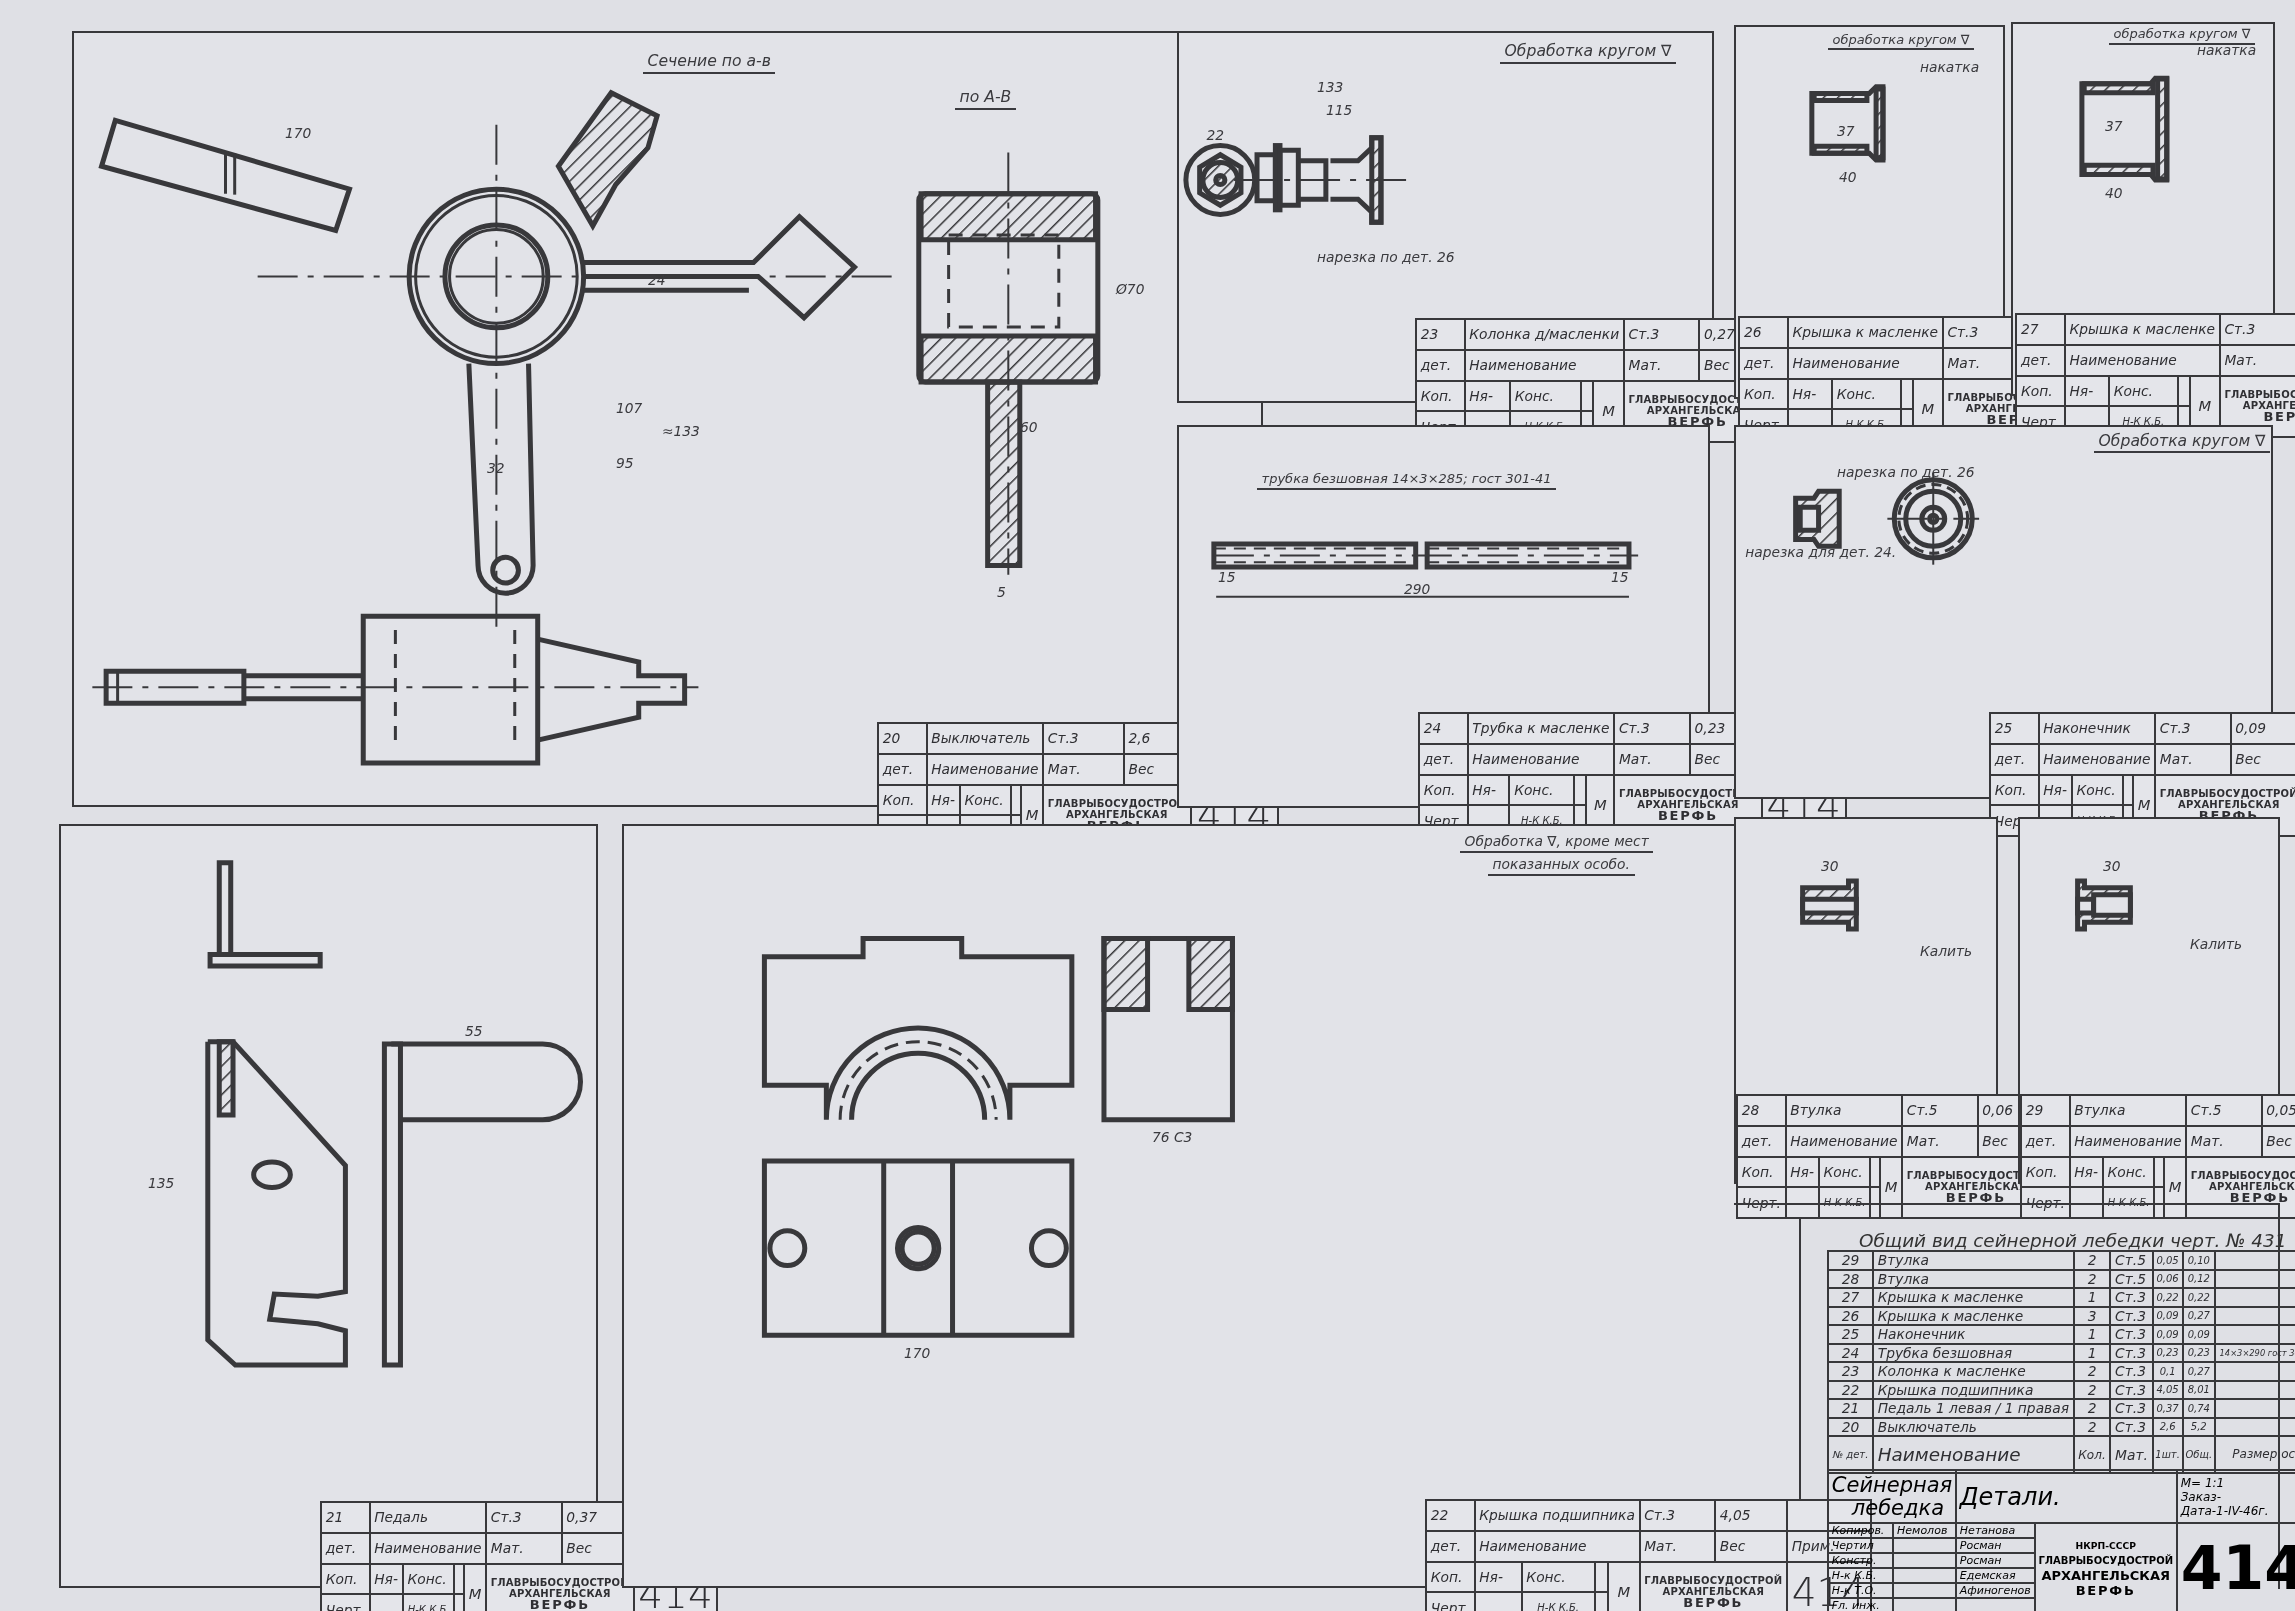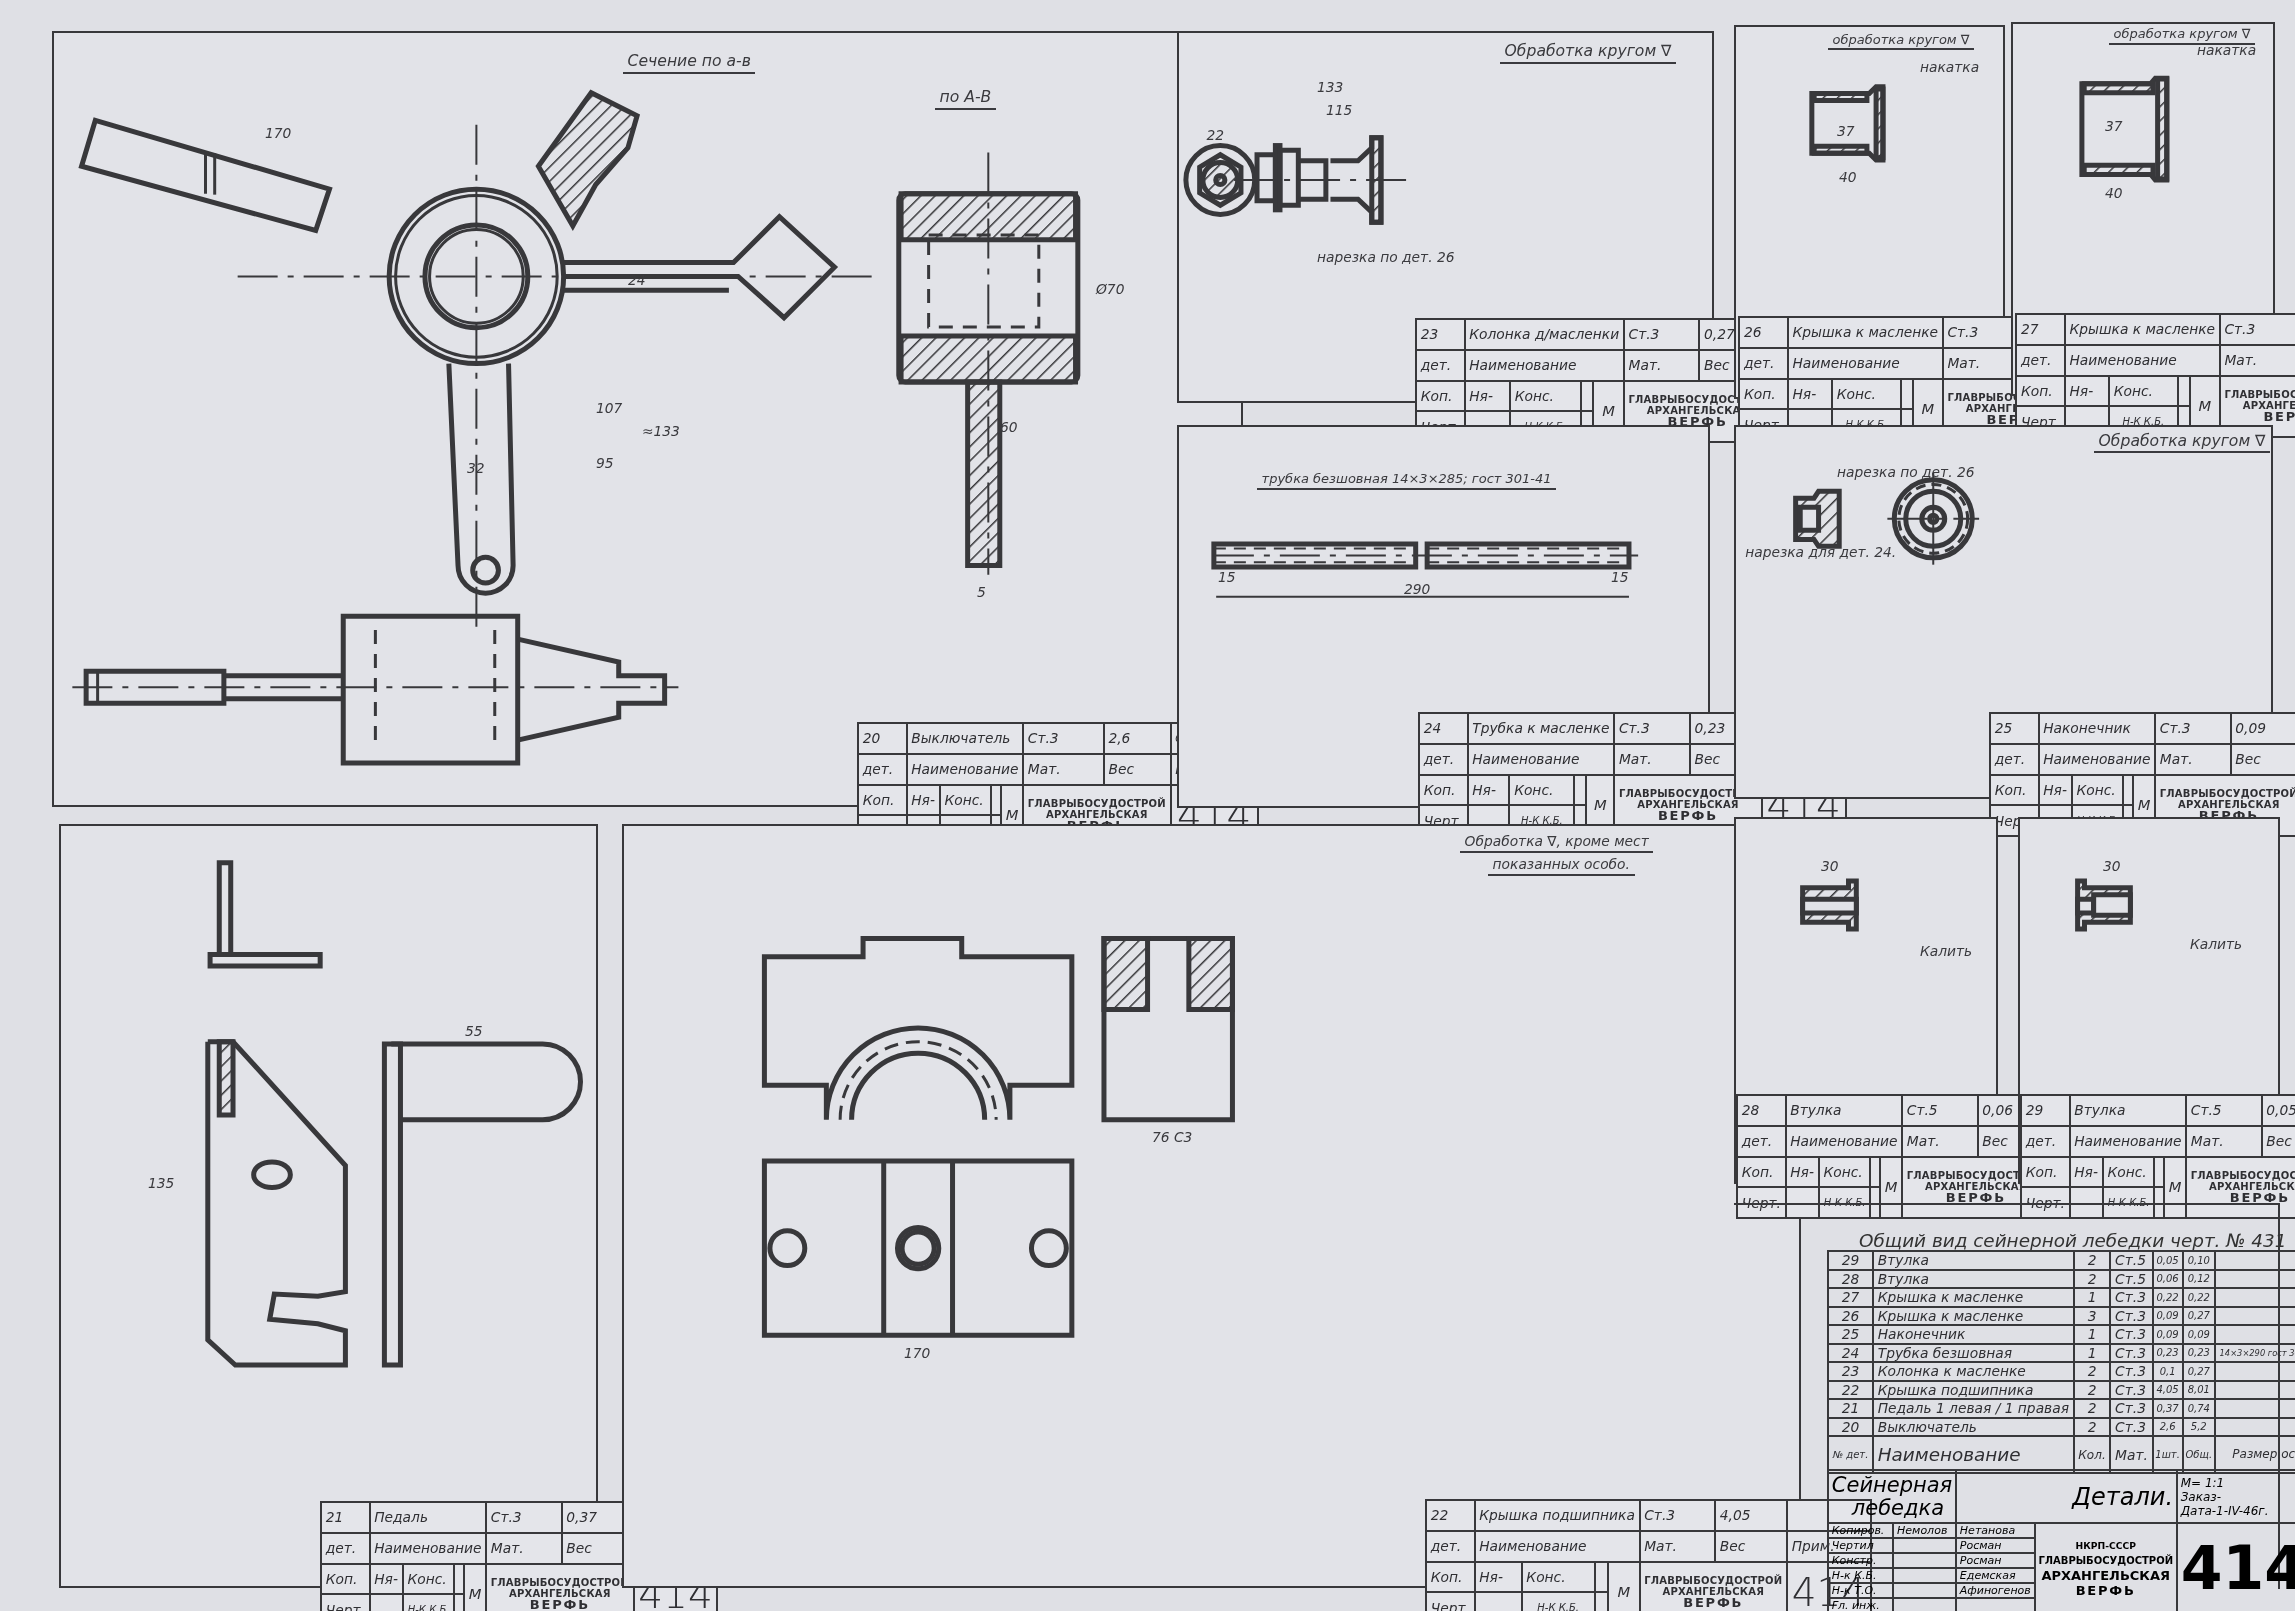--- a/index.html
+++ b/index.html
@@ -24,31 +24,31 @@
   .spec .n{width:23px;text-align:center;}
   .spec .nm{width:138px;}
   .spec .q{width:13.8px;text-align:center;}
   .spec .mt{width:32px;}
   .spec .w{width:12px;font-size:10px;text-align:center;padding:0 1.8px;}
   .spec .sz{width:55px;font-size:8.3px;line-height:8.3px;text-align:center;}
   .spec-title{position:absolute;left:1859px;top:1230px;font-style:italic;font-size:18.4px;color:#333;white-space:nowrap;}
   .main-tb{position:absolute;left:1827px;top:1469px;border-collapse:collapse;}
   .main-tb td{border:2.3px solid #38383b;font-family:"DejaVu Sans",sans-serif;font-style:italic;font-size:11px;padding:0 2.8px;height:11px;white-space:nowrap;color:#000000;}
   .main-tb .prod{font-size:21px;line-height:23px;height:51px;}
-  .main-tb .det{font-size:24px;text-align:right;}
+  .main-tb .det{font-size:24px;text-align:left;}
   .main-tb .meta{font-size:12px;}
   .main-tb .logo{text-align:center;font-style:normal;font-weight:bold;font-size:13px;line-height:14.7px;}
   .main-tb .num414{font-size:60px;font-weight:bold;font-style:normal;text-align:center;}
 </style>
 </head>
 <body>
 
 <div class="sheet">
 
-  <div class="panel" style="left:52px;top:31px;width:1191px;height:776px;">
+  <div class="panel" style="left:72px;top:31px;width:1191px;height:776px;">
     <div class="note" style="left:569px;top:19px;">Сечение по а-в</div>
     <div class="note" style="left:881px;top:55px;">по А-В</div>
     <svg class="draw" width="1095" height="776" viewBox="0 0 2385 1690">
       <g fill="none" stroke="#38383b" stroke-width="5">
 
         <circle cx="920" cy="530" r="190"></circle>
         <circle cx="920" cy="530" r="176" stroke-width="3"></circle>
         <circle cx="920" cy="530" r="112"></circle>
         <circle cx="920" cy="530" r="102" stroke-width="3"></circle>
 

